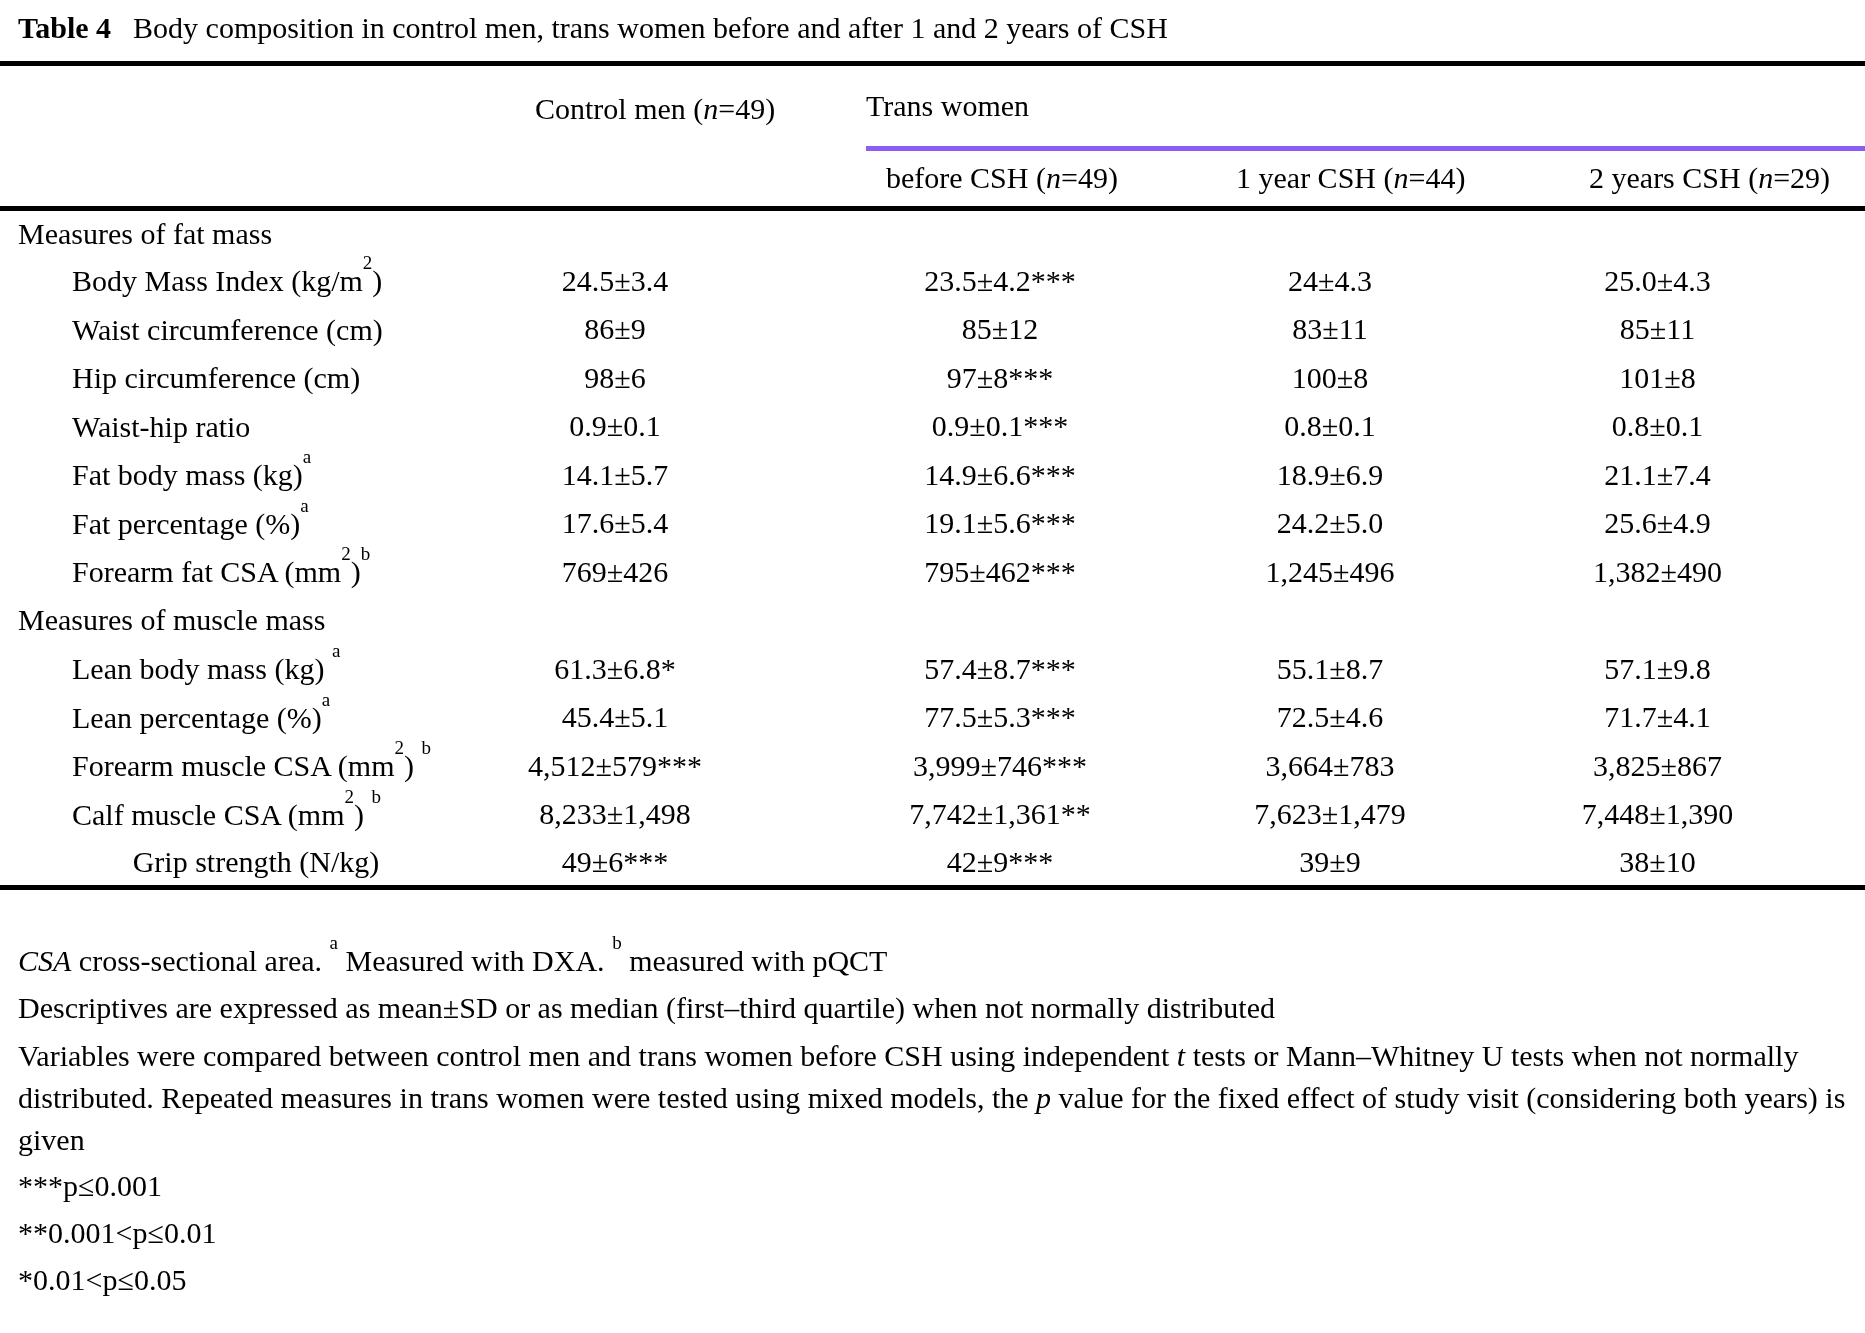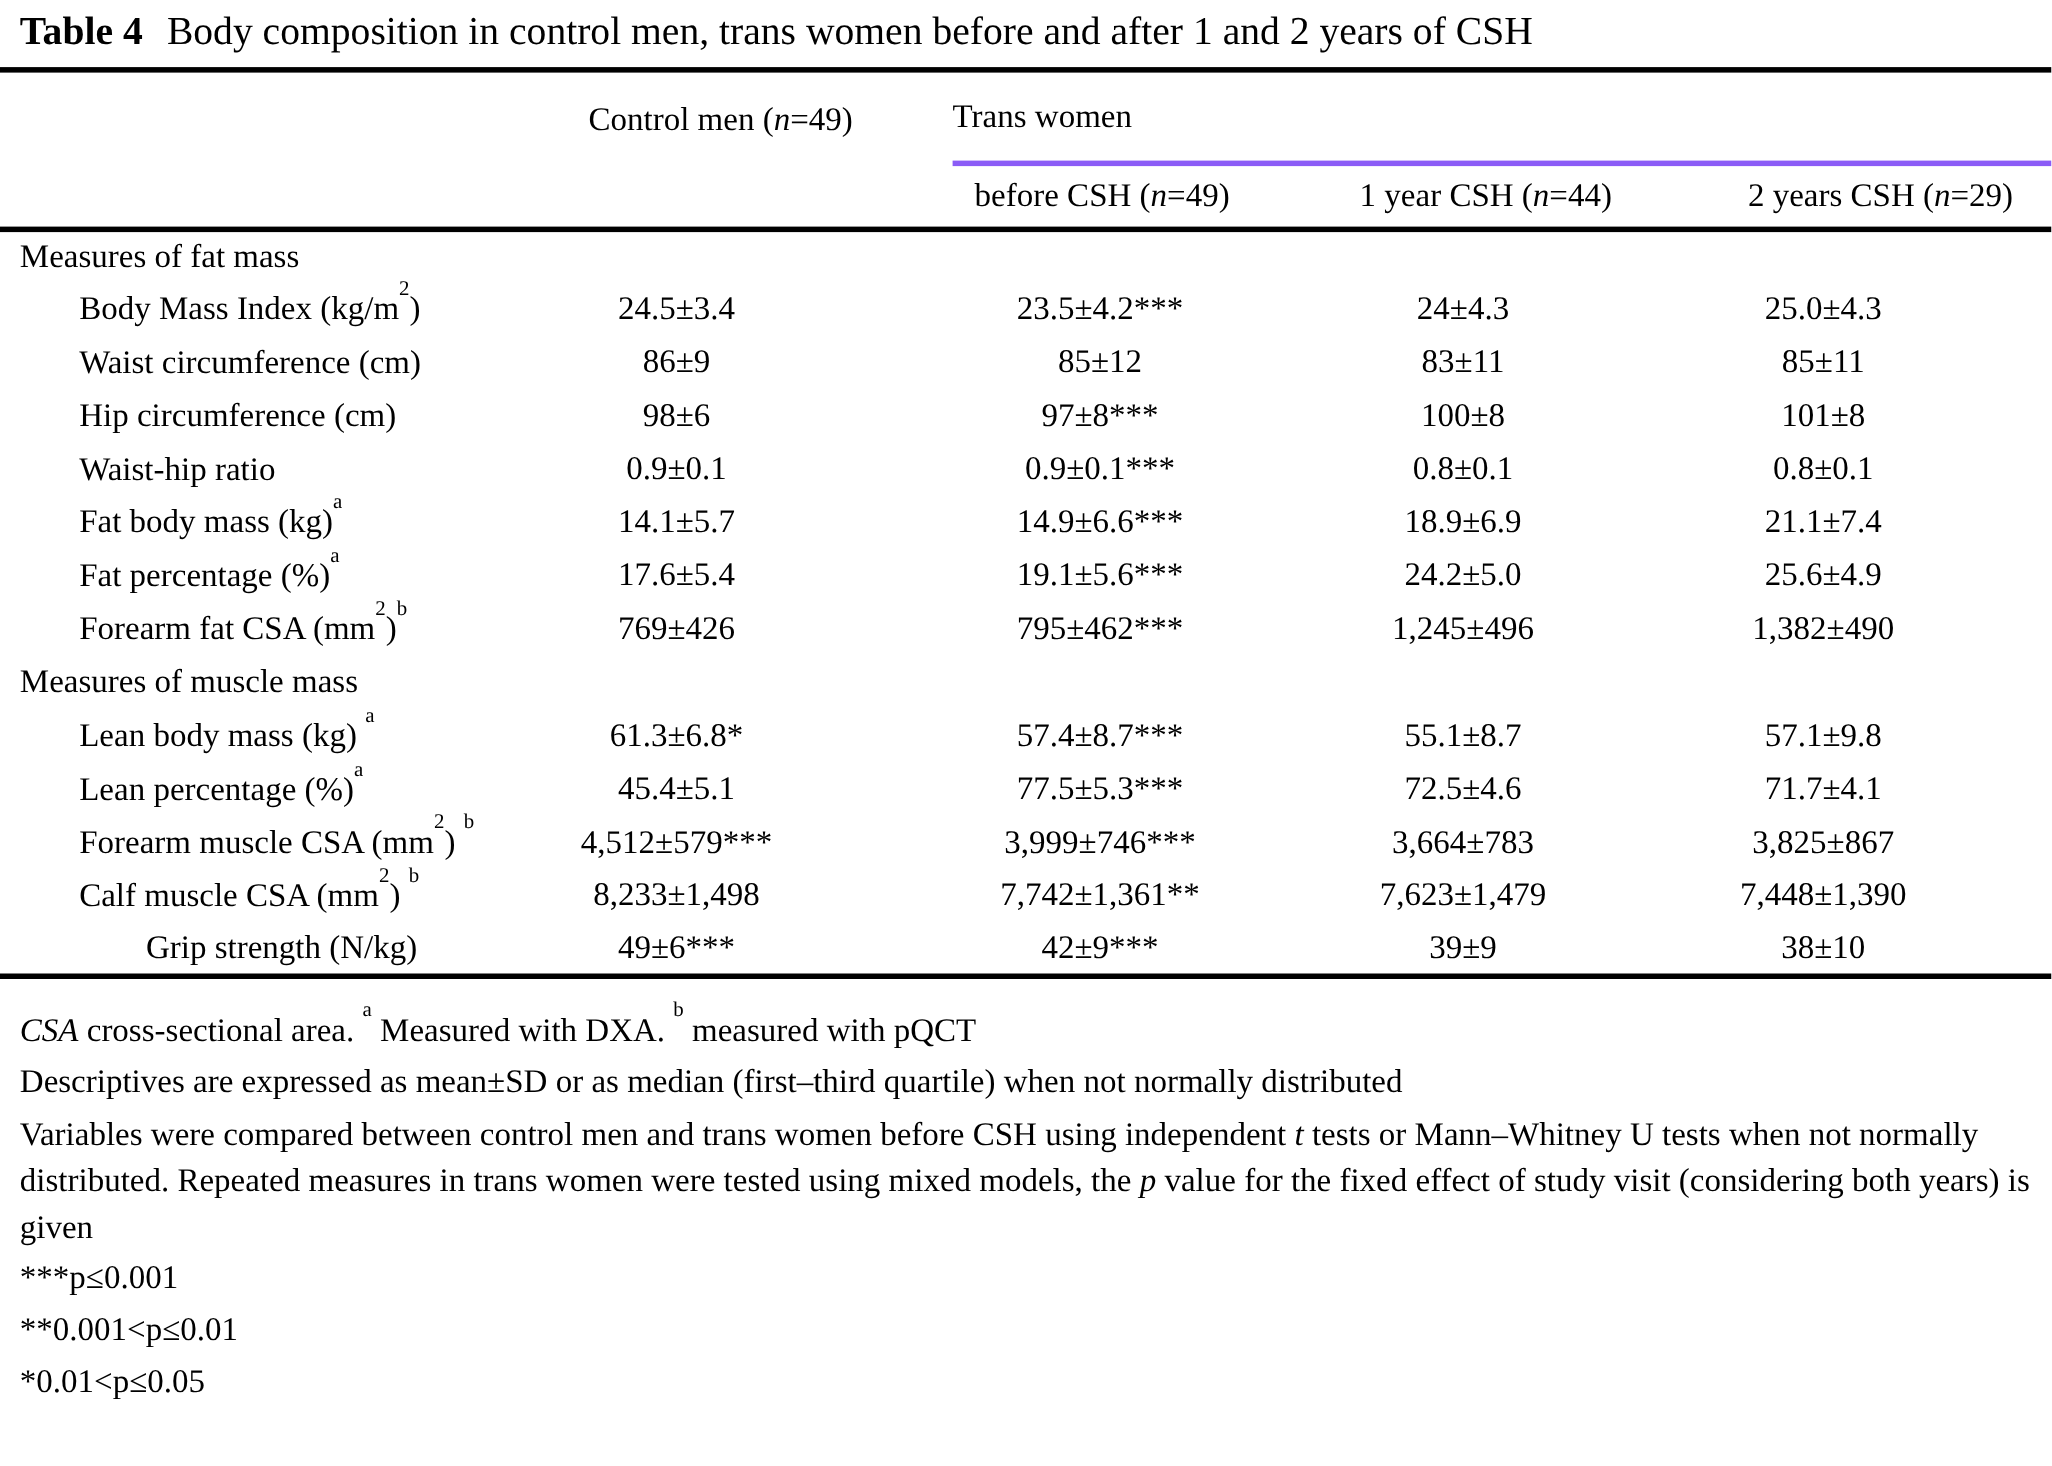--- a/index.html
+++ b/index.html
@@ -8,21 +8,21 @@
     width: 1865px;
     height: 1333px;
     font-family: "Liberation Serif", "DejaVu Serif", serif;
     color: #000000;
     overflow: hidden;
   }
   .page { width: 1865px; height: 1333px; padding-top: 8px; }
 
   .title-row {
     padding-left: 18px;
-    font-size: 36px;
+    font-size: 30px;
     line-height: 40px;
     white-space: nowrap;
   }
   .title-label { font-weight: bold; margin-right: 22px; }
 
   table.data-table {
     width: 1865px;
     margin-top: 13px;
     border-collapse: collapse;
     table-layout: fixed;
@@ -61,21 +61,21 @@
   tbody tr { height: 48.5px; }
   tbody td { vertical-align: middle; }
   td.section-label { padding-left: 18px; white-space: nowrap; margin-left: 12px; }
   td.row-label { padding-left: 72px; white-space: nowrap; }
   td.val { text-align: center; white-space: nowrap; }
   tbody tr.last-row td { border-bottom: 5px solid #000; text-align: center; }
 
   .sup { font-size: 19px; position: relative; top: -11px; }
   i.var { font-style: italic; }
 
-  .footnotes { padding: 20px 0 0 18px; font-size: 30px; }
+  .footnotes { padding: 20px 0 0 18px; font-size: 30px; margin-top: 24px; }
   .fn { line-height: 40px; margin-bottom: 7px; }
   .fn-para { line-height: 42px; margin-bottom: 5px; }
 </style>
 </head>
 <body>
 
 <div class="page">
 
   <div class="title-row">
     <span class="title-label">Table 4</span><span>Body composition in control men, trans women before and after 1 and 2 years of CSH</span>

